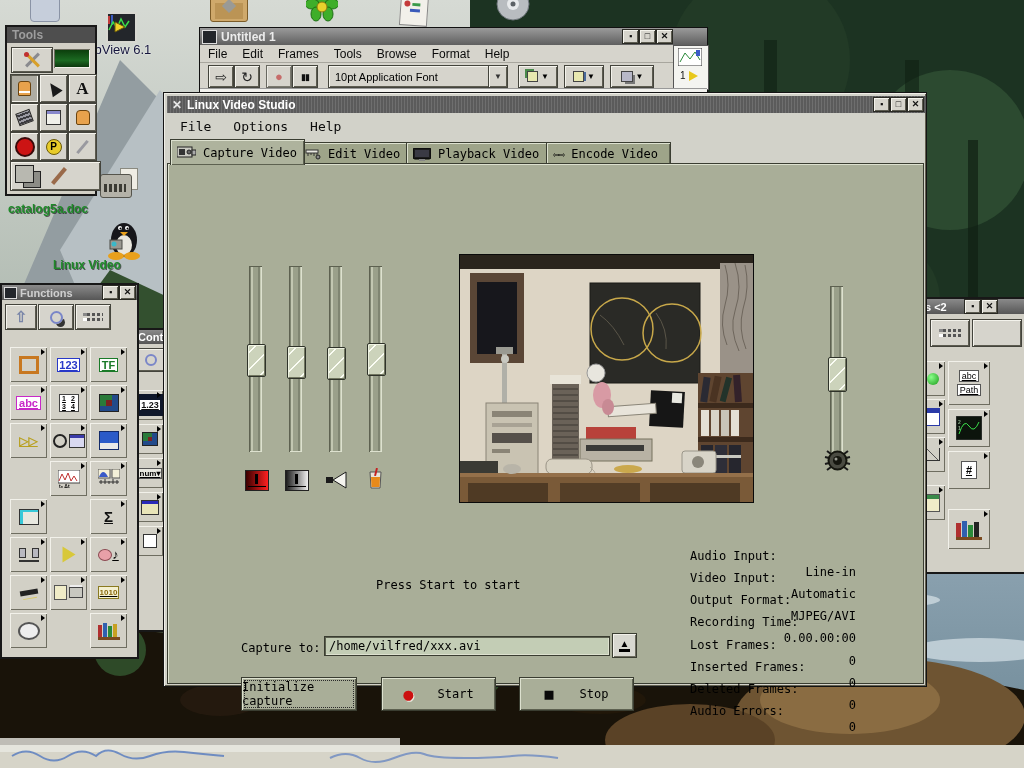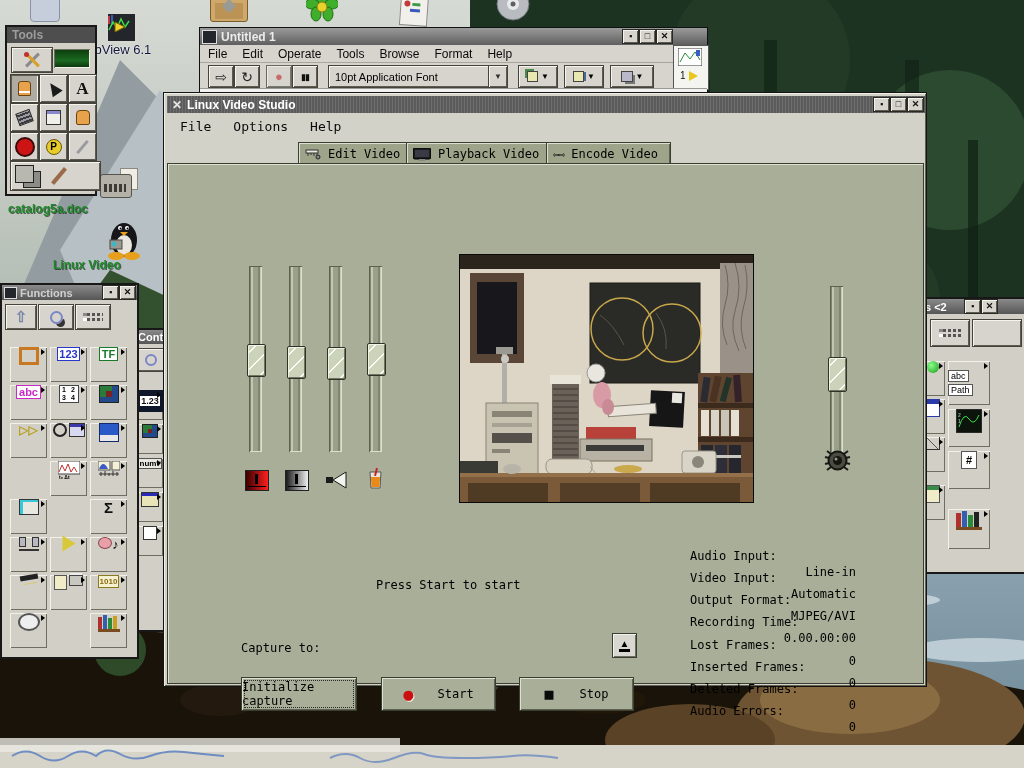--- a/index.html
+++ b/index.html
@@ -10,21 +10,21 @@
   
   .gfr{background:#d2d0c6;}
   .bi{box-shadow:inset 1px 1px 0 #6e6d60, inset -1px -1px 0 #f2f1ea;}
   
   .gr{background:#a9ae98;}
   .go{box-shadow:inset 1px 1px 0 #dde1cf, inset -1px -1px 0 #5d6150;}
   .gi{box-shadow:inset 1px 1px 0 #5d6150, inset -1px -1px 0 #dde1cf;}
   .titlebar{background:#5b5b5b;background-image:repeating-linear-gradient(90deg,rgba(230,230,230,.14) 0 1px,rgba(0,0,0,0) 1px 3px);color:#fff;font-weight:bold;font-size:12px;display:flex;align-items:center;}
   .winbtn{width:15px;height:13px;background:#d6d4cc;box-shadow:inset 1px 1px 0 #f4f3ec, inset -1px -1px 0 #5c5b50;border:1px solid #2a2a24;font-size:9px;line-height:12px;text-align:center;color:#111;font-weight:bold;}
   .menuitem{color:#0a0a0a;cursor:default;}
-  .ftile{position:absolute;width:37px;height:35px;background:#d2d0c6;box-shadow:inset 1px 1px 0 #f2f1ea, inset -1px -1px 0 #6e6d60;display:flex;align-items:flex-start;justify-content:center;font-size:11px;font-weight:bold;}
+  .ftile{position:absolute;width:37px;height:35px;background:#d2d0c6;box-shadow:inset 1px 1px 0 #f2f1ea, inset -1px -1px 0 #6e6d60;display:flex;align-items:center;justify-content:center;font-size:11px;font-weight:bold;text-decoration:underline;}
   .ftile::after{content:"";position:absolute;top:2px;right:2px;border-left:4px solid #000;border-top:3px solid transparent;border-bottom:3px solid transparent;}
   .track{background:linear-gradient(90deg,#7f8571 0 2px,#c2c7b1 2px 4px,#9aa08a 4px 9px,#7f8571 9px 11px,#c2c7b1 11px 13px);}
   .handle{background:#ccd3bb;background-image:repeating-linear-gradient(135deg,rgba(0,0,0,0) 0 5px,#fbfdf4 5px 7px,rgba(0,0,0,0) 7px 12px);border:1px solid #2f332a;box-shadow:inset 1px 1px 0 #eef2e0, inset -1px -1px 0 #70755f;border-radius:2px;}
   .statusrow{position:absolute;left:688px;width:166px;height:14px;font-size:12px;color:#000;}
   .statusrow .val{position:absolute;right:0;top:16px;}
   .lvsbtn{position:absolute;height:32px;background:#a9ae98;border:1px solid #3a3d31;box-shadow:inset 1px 1px 0 #dde1cf, inset -1px -1px 0 #5d6150;display:flex;align-items:center;justify-content:center;font-size:12px;color:#000;}
   .deskicon-label{font-size:12px;font-weight:bold;color:#1f8a2a;text-shadow:1px 1px 0 rgba(0,0,0,.55);}
   .tbtn{background:#d6d4cc;box-shadow:inset 1px 1px 0 #f4f3ec, inset -1px -1px 0 #5c5b50;border:1px solid #44443c;display:flex;align-items:center;justify-content:center;}
 </style>
 </head>
@@ -387,21 +387,21 @@
       <span style="display:inline-block;width:13px;height:12px;background:#23262b;border:1px solid #ddd;margin-right:4px;"></span>
       <span style="color:#ececec;">Untitled 1</span>
       <span style="flex:1"></span>
       <span class="winbtn">▪</span>
       <span class="winbtn">□</span>
       <span class="winbtn" style="margin-right:32px;">✕</span>
     </div>
     <div class="abs" style="left:0;top:17px;width:473px;height:17px;background:#d6d4cc;display:flex;gap:15px;align-items:center;padding-left:8px;font-size:12px;">
       <span class="menuitem">File</span>
       <span class="menuitem">Edit</span>
-      <span class="menuitem">Operate</span>
+      <span class="menuitem">Frames</span>
       <span class="menuitem">Tools</span>
       <span class="menuitem">Browse</span>
       <span class="menuitem">Format</span>
       <span class="menuitem">Help</span>
     </div>
     <div class="abs" style="left:0;top:34px;width:473px;height:26px;background:#d6d4cc;border-top:1px solid #a8a69e;">
       <div class="abs tbtn" style="left:8px;top:2px;width:24px;height:21px;font-size:14px;color:#222;">
         <span>⇨</span>
       </div>
       <div class="abs tbtn" style="left:34px;top:2px;width:24px;height:21px;font-size:14px;color:#222;">
@@ -456,20 +456,29 @@
       <span class="winbtn">□</span>
       <span class="winbtn">✕</span>
     </div>
 
     <div class="abs mono" style="left:3px;top:22px;width:755px;height:22px;display:flex;align-items:center;gap:22px;padding-left:13px;font-size:13px;">
       <span class="menuitem">File</span>
       <span class="menuitem">Options</span>
       <span class="menuitem">Help</span>
     </div>
 
+    <div class="abs mono gr go" style="left:6px;top:46px;width:127px;height:25px;background:#aeb39d;display:flex;align-items:center;gap:7px;padding-left:6px;font-size:12px;border:1px solid #3a3d31;border-bottom:none;z-index:2;">
+      <svg width="19" height="13" viewBox="0 0 19 13">
+          <rect x="0" y="1" width="15" height="10" fill="#c8c8c0" stroke="#222"></rect>
+          <rect x="2" y="3" width="6" height="6" fill="#333"></rect>
+          <circle cx="12" cy="6" r="2" fill="#666" stroke="#222"></circle>
+          <rect x="15" y="4" width="4" height="5" fill="#aaa" stroke="#222"></rect>
+        </svg>
+      <span>Capture Video</span>
+    </div>
     <div class="abs mono gr go" style="left:134px;top:49px;width:107px;height:22px;background:#9ea489;display:flex;align-items:center;gap:7px;padding-left:6px;font-size:12px;border:1px solid #3a3d31;border-bottom:none;">
       <svg width="16" height="12" viewBox="0 0 16 12">
           <rect x="1" y="2" width="12" height="3" fill="#e8e8e0" stroke="#333"></rect>
           <path d="M3,5 v3 M6,5 v2 M9,5 v3 M12,5 v2" stroke="#333"></path>
           <circle cx="13" cy="9" r="2" fill="#888" stroke="#222"></circle>
         </svg>
       <span>Edit Video</span>
     </div>
     <div class="abs mono gr go" style="left:242px;top:49px;width:139px;height:22px;background:#9ea489;display:flex;align-items:center;gap:7px;padding-left:6px;font-size:12px;border:1px solid #3a3d31;border-bottom:none;">
       <svg width="18" height="13" viewBox="0 0 18 13">
@@ -613,20 +622,21 @@
       <div class="statusrow mono" style="top:385px;left:522px;"><span>Audio Input:</span><span class="val">Line-in</span></div>
       <div class="statusrow mono" style="top:407px;left:522px;"><span>Video Input:</span><span class="val">Automatic</span></div>
       <div class="statusrow mono" style="top:429px;left:522px;"><span>Output Format:</span><span class="val">MJPEG/AVI</span></div>
       <div class="statusrow mono" style="top:451px;left:522px;"><span>Recording Time:</span><span class="val">0.00.00:00</span></div>
       <div class="statusrow mono" style="top:474px;left:522px;"><span>Lost Frames:</span><span class="val">0</span></div>
       <div class="statusrow mono" style="top:496px;left:522px;"><span>Inserted Frames:</span><span class="val">0</span></div>
       <div class="statusrow mono" style="top:518px;left:522px;"><span>Deleted Frames:</span><span class="val">0</span></div>
       <div class="statusrow mono" style="top:540px;left:522px;"><span>Audio Errors:</span><span class="val">0</span></div>
 
       <div class="abs mono" style="left:73px;top:477px;font-size:12px;color:#000;">Capture to:</div>
+      <input class="abs mono" readonly="" style="left: 156px; top: 472px; width: 276px; height: 18px; background: rgb(195, 205, 181); border: 1px solid rgb(58, 61, 49); box-shadow: rgb(93, 97, 80) 1px 1px 0px inset, rgb(221, 225, 207) -1px -1px 0px inset; font-size: 12px; padding: 0px 4px; color: rgb(0, 0, 0);" value="/home/vilfred/xxx.avi">
       <div class="abs" style="left:444px;top:469px;width:23px;height:23px;background:#d8d8d0;border:1px solid #3a3d31;box-shadow:inset 1px 1px 0 #f2f1ea, inset -1px -1px 0 #6e6d60;display:flex;flex-direction:column;align-items:center;justify-content:center;">
         <span style="font-size:10px;line-height:9px;color:#000;">▲</span>
         <span style="width:11px;height:3px;background:#000;margin-top:1px;"></span>
       </div>
 
       <div class="lvsbtn mono" style="left:73px;top:513px;width:114px;outline:1px dotted #2a2a2a;outline-offset:-4px;">
         <span>Initialize capture</span>
       </div>
       <div class="lvsbtn mono" style="left:213px;top:513px;width:113px;gap:24px;">
         <span style="color:#cc1010;font-size:17px;text-shadow:1px 1px 0 #e9eadf;">●</span>

